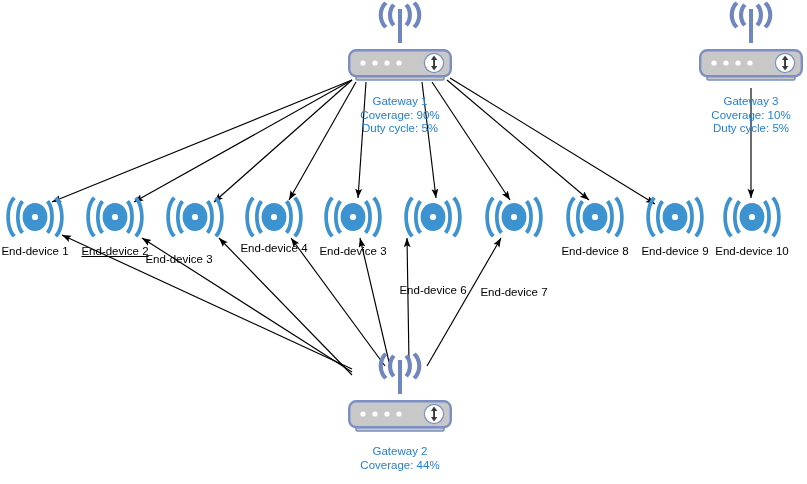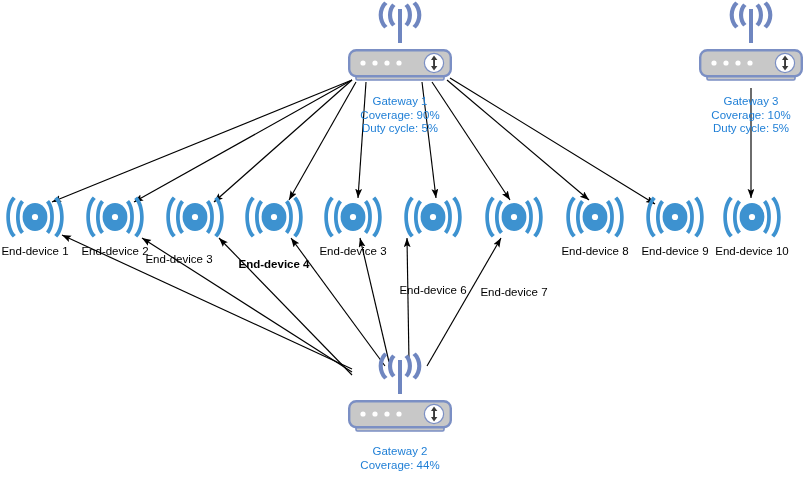--- a/index.html
+++ b/index.html
@@ -162,39 +162,39 @@
         </svg></div>
       <div class="ed-label" style="left: -20px; top: 245px; width: 110px;">End-device 1</div>
       <div class="node" style="left: 85px; top: 194px;"><svg width="60" height="46" viewBox="0 0 60 46" xmlns="http://www.w3.org/2000/svg">
           <ellipse cx="30" cy="23" rx="12.4" ry="14" fill="#3d92d0"></ellipse>
           <circle cx="30" cy="23" r="3.1" fill="#ffffff"></circle>
           <path d="M19.0,8.5 C13.4,14.2 13.4,31.8 19.0,37.5 L16.0,40.0 C9.4,32.8 9.4,13.2 16.0,6.0 Z" fill="#3d92d0"></path>
           <path d="M10.8,5.0 C3.0,12.4 3.0,33.6 10.8,41.0 L7.8,43.6 C-0.9,35.0 -0.9,11.0 7.8,2.4 Z" fill="#3d92d0"></path>
           <path d="M41.0,8.5 C46.6,14.2 46.6,31.8 41.0,37.5 L44.0,40.0 C50.6,32.8 50.6,13.2 44.0,6.0 Z" fill="#3d92d0"></path>
           <path d="M49.2,5.0 C57.0,12.4 57.0,33.6 49.2,41.0 L52.2,43.6 C60.9,35.0 60.9,11.0 52.2,2.4 Z" fill="#3d92d0"></path>
         </svg></div>
-      <div class="ed-label" style="left: 60px; top: 245px; width: 110px;">End-device 2</div>
+      <div class="ed-label" style="left: 60px; top: 245px; width: 110px; text-decoration: underline;">End-device 2</div>
       <div class="node" style="left: 165px; top: 194px;"><svg width="60" height="46" viewBox="0 0 60 46" xmlns="http://www.w3.org/2000/svg">
           <ellipse cx="30" cy="23" rx="12.4" ry="14" fill="#3d92d0"></ellipse>
           <circle cx="30" cy="23" r="3.1" fill="#ffffff"></circle>
           <path d="M19.0,8.5 C13.4,14.2 13.4,31.8 19.0,37.5 L16.0,40.0 C9.4,32.8 9.4,13.2 16.0,6.0 Z" fill="#3d92d0"></path>
           <path d="M10.8,5.0 C3.0,12.4 3.0,33.6 10.8,41.0 L7.8,43.6 C-0.9,35.0 -0.9,11.0 7.8,2.4 Z" fill="#3d92d0"></path>
           <path d="M41.0,8.5 C46.6,14.2 46.6,31.8 41.0,37.5 L44.0,40.0 C50.6,32.8 50.6,13.2 44.0,6.0 Z" fill="#3d92d0"></path>
           <path d="M49.2,5.0 C57.0,12.4 57.0,33.6 49.2,41.0 L52.2,43.6 C60.9,35.0 60.9,11.0 52.2,2.4 Z" fill="#3d92d0"></path>
         </svg></div>
       <div class="ed-label" style="left: 124px; top: 245px; width: 110px; margin-top: 8px;">End-device 3</div>
       <div class="node" style="left: 244px; top: 194px;"><svg width="60" height="46" viewBox="0 0 60 46" xmlns="http://www.w3.org/2000/svg">
           <ellipse cx="30" cy="23" rx="12.4" ry="14" fill="#3d92d0"></ellipse>
           <circle cx="30" cy="23" r="3.1" fill="#ffffff"></circle>
           <path d="M19.0,8.5 C13.4,14.2 13.4,31.8 19.0,37.5 L16.0,40.0 C9.4,32.8 9.4,13.2 16.0,6.0 Z" fill="#3d92d0"></path>
           <path d="M10.8,5.0 C3.0,12.4 3.0,33.6 10.8,41.0 L7.8,43.6 C-0.9,35.0 -0.9,11.0 7.8,2.4 Z" fill="#3d92d0"></path>
           <path d="M41.0,8.5 C46.6,14.2 46.6,31.8 41.0,37.5 L44.0,40.0 C50.6,32.8 50.6,13.2 44.0,6.0 Z" fill="#3d92d0"></path>
           <path d="M49.2,5.0 C57.0,12.4 57.0,33.6 49.2,41.0 L52.2,43.6 C60.9,35.0 60.9,11.0 52.2,2.4 Z" fill="#3d92d0"></path>
         </svg></div>
-      <div class="ed-label" style="left: 219px; top: 258px; width: 110px; font-weight: bold;">End-device 4</div>
+      <div class="ed-label" style="left: 219px; top: 242px; width: 110px;">End-device 4</div>
       <div class="node" style="left: 323px; top: 194px;"><svg width="60" height="46" viewBox="0 0 60 46" xmlns="http://www.w3.org/2000/svg">
           <ellipse cx="30" cy="23" rx="12.4" ry="14" fill="#3d92d0"></ellipse>
           <circle cx="30" cy="23" r="3.1" fill="#ffffff"></circle>
           <path d="M19.0,8.5 C13.4,14.2 13.4,31.8 19.0,37.5 L16.0,40.0 C9.4,32.8 9.4,13.2 16.0,6.0 Z" fill="#3d92d0"></path>
           <path d="M10.8,5.0 C3.0,12.4 3.0,33.6 10.8,41.0 L7.8,43.6 C-0.9,35.0 -0.9,11.0 7.8,2.4 Z" fill="#3d92d0"></path>
           <path d="M41.0,8.5 C46.6,14.2 46.6,31.8 41.0,37.5 L44.0,40.0 C50.6,32.8 50.6,13.2 44.0,6.0 Z" fill="#3d92d0"></path>
           <path d="M49.2,5.0 C57.0,12.4 57.0,33.6 49.2,41.0 L52.2,43.6 C60.9,35.0 60.9,11.0 52.2,2.4 Z" fill="#3d92d0"></path>
         </svg></div>
       <div class="ed-label" style="left: 298px; top: 245px; width: 110px;">End-device 3</div>
       <div class="node" style="left: 403px; top: 194px;"><svg width="60" height="46" viewBox="0 0 60 46" xmlns="http://www.w3.org/2000/svg">

